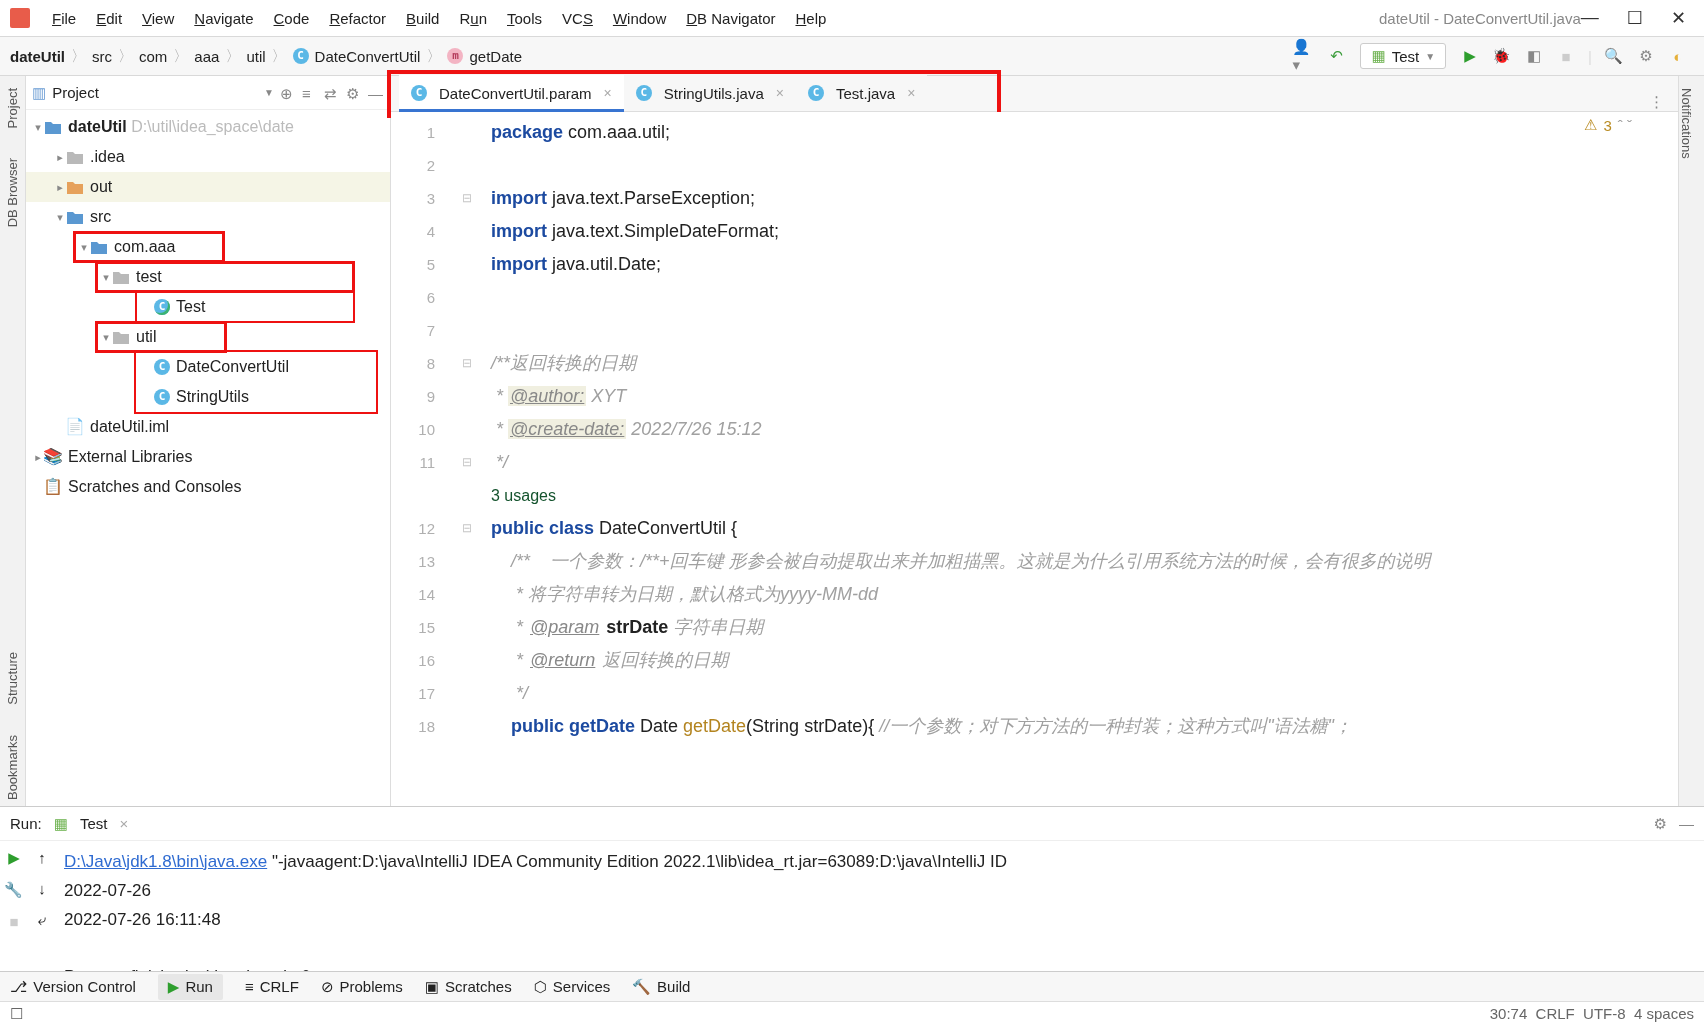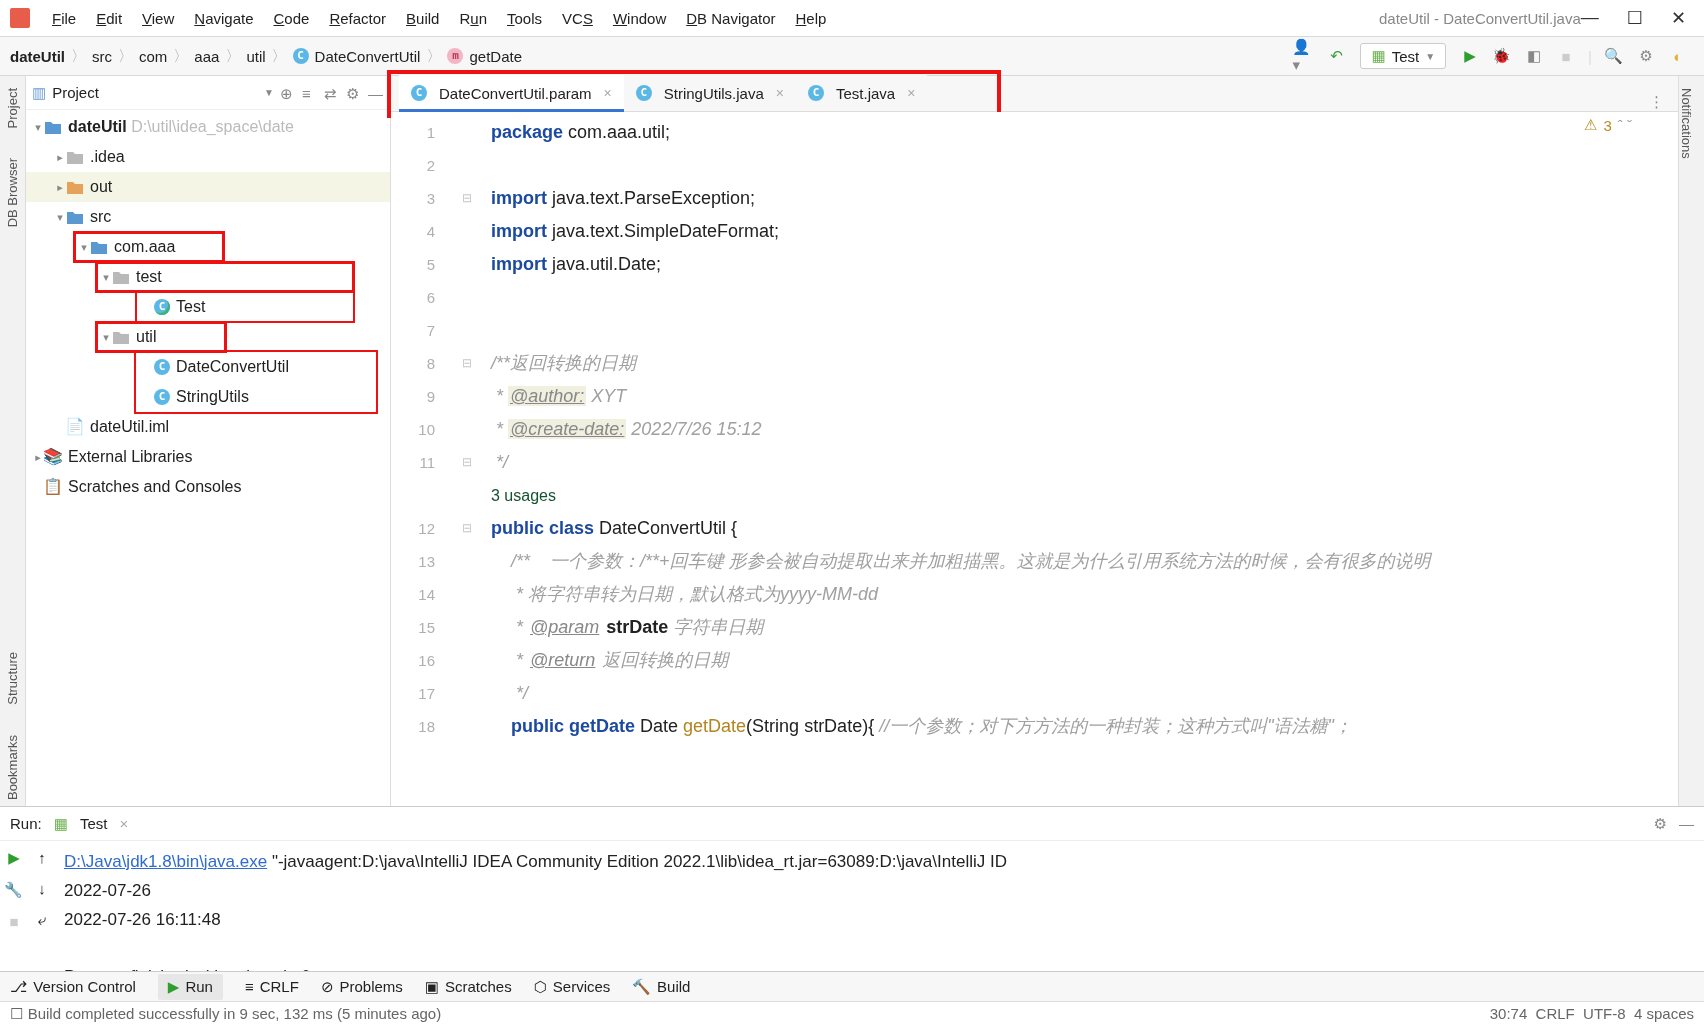--- a/index.html
+++ b/index.html
@@ -369,19 +369,18 @@
       <span>Services</span>
     </div>
   <div class="bt">
       <span>🔨</span>
       <span>Build</span>
     </div>
 </div>
 
 <div class="status">
   <span>☐</span>&nbsp;
-  <span>Build completed successfully in 9 sec, 132 ms (5 minutes ago)</span>
   <span class="spacer"></span>
   <span>30:74</span>&nbsp;&nbsp;
   <span>CRLF</span>&nbsp;&nbsp;
   <span>UTF-8</span>&nbsp;&nbsp;
   <span>4 spaces</span>
 </div>
 
 </body></html>

